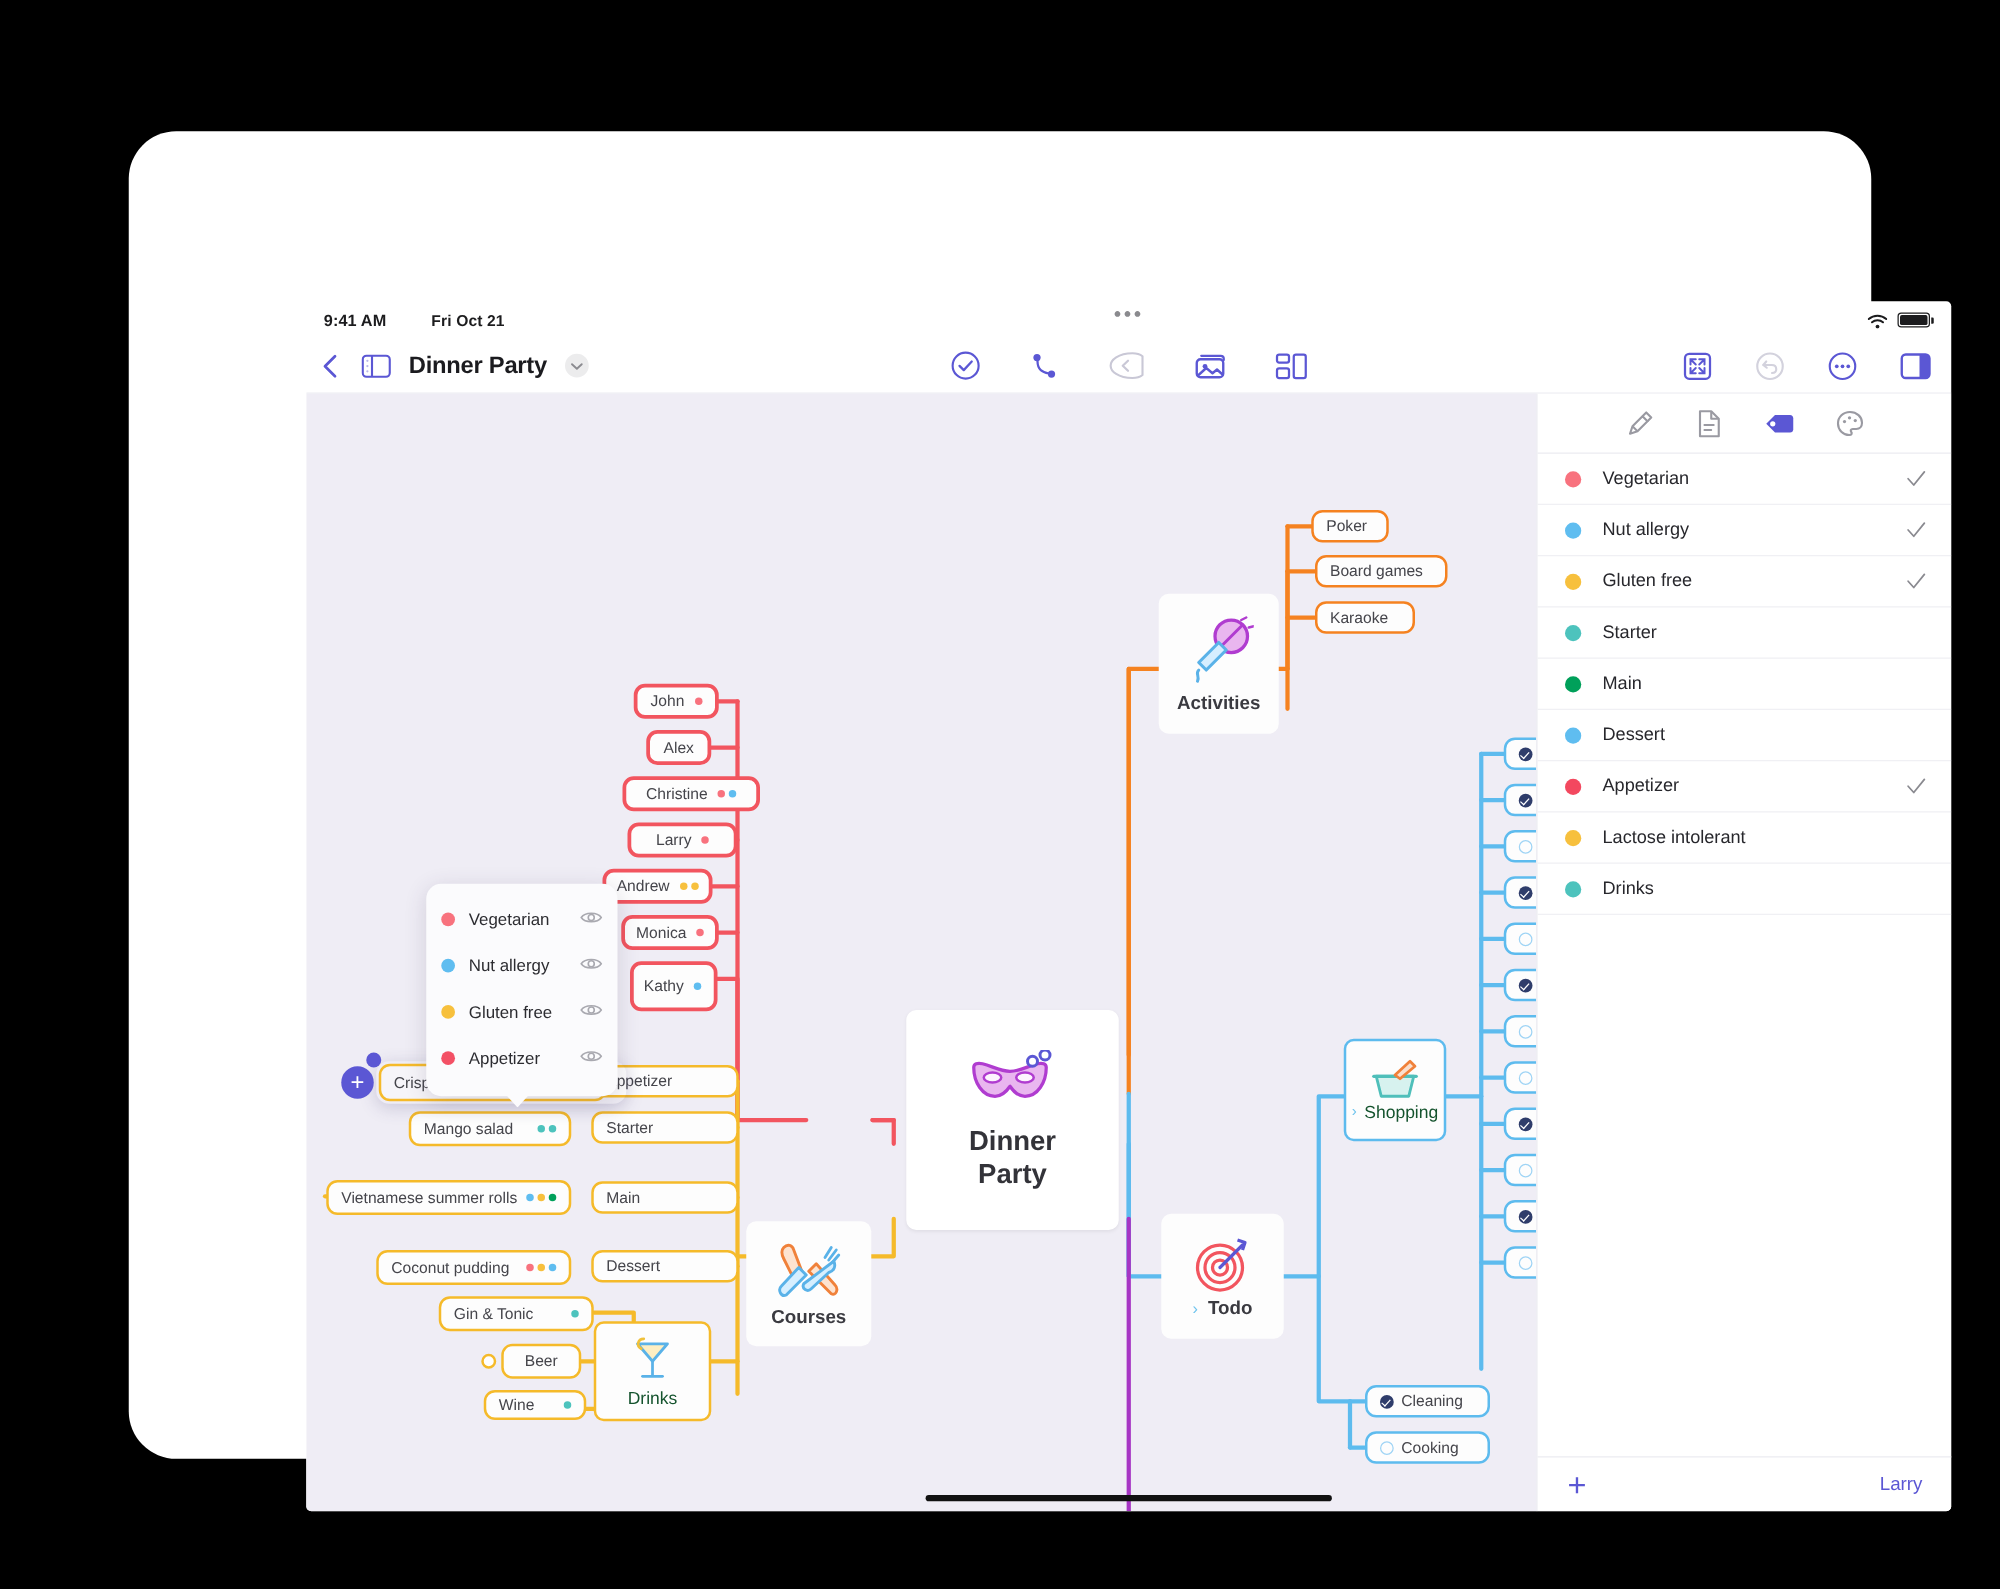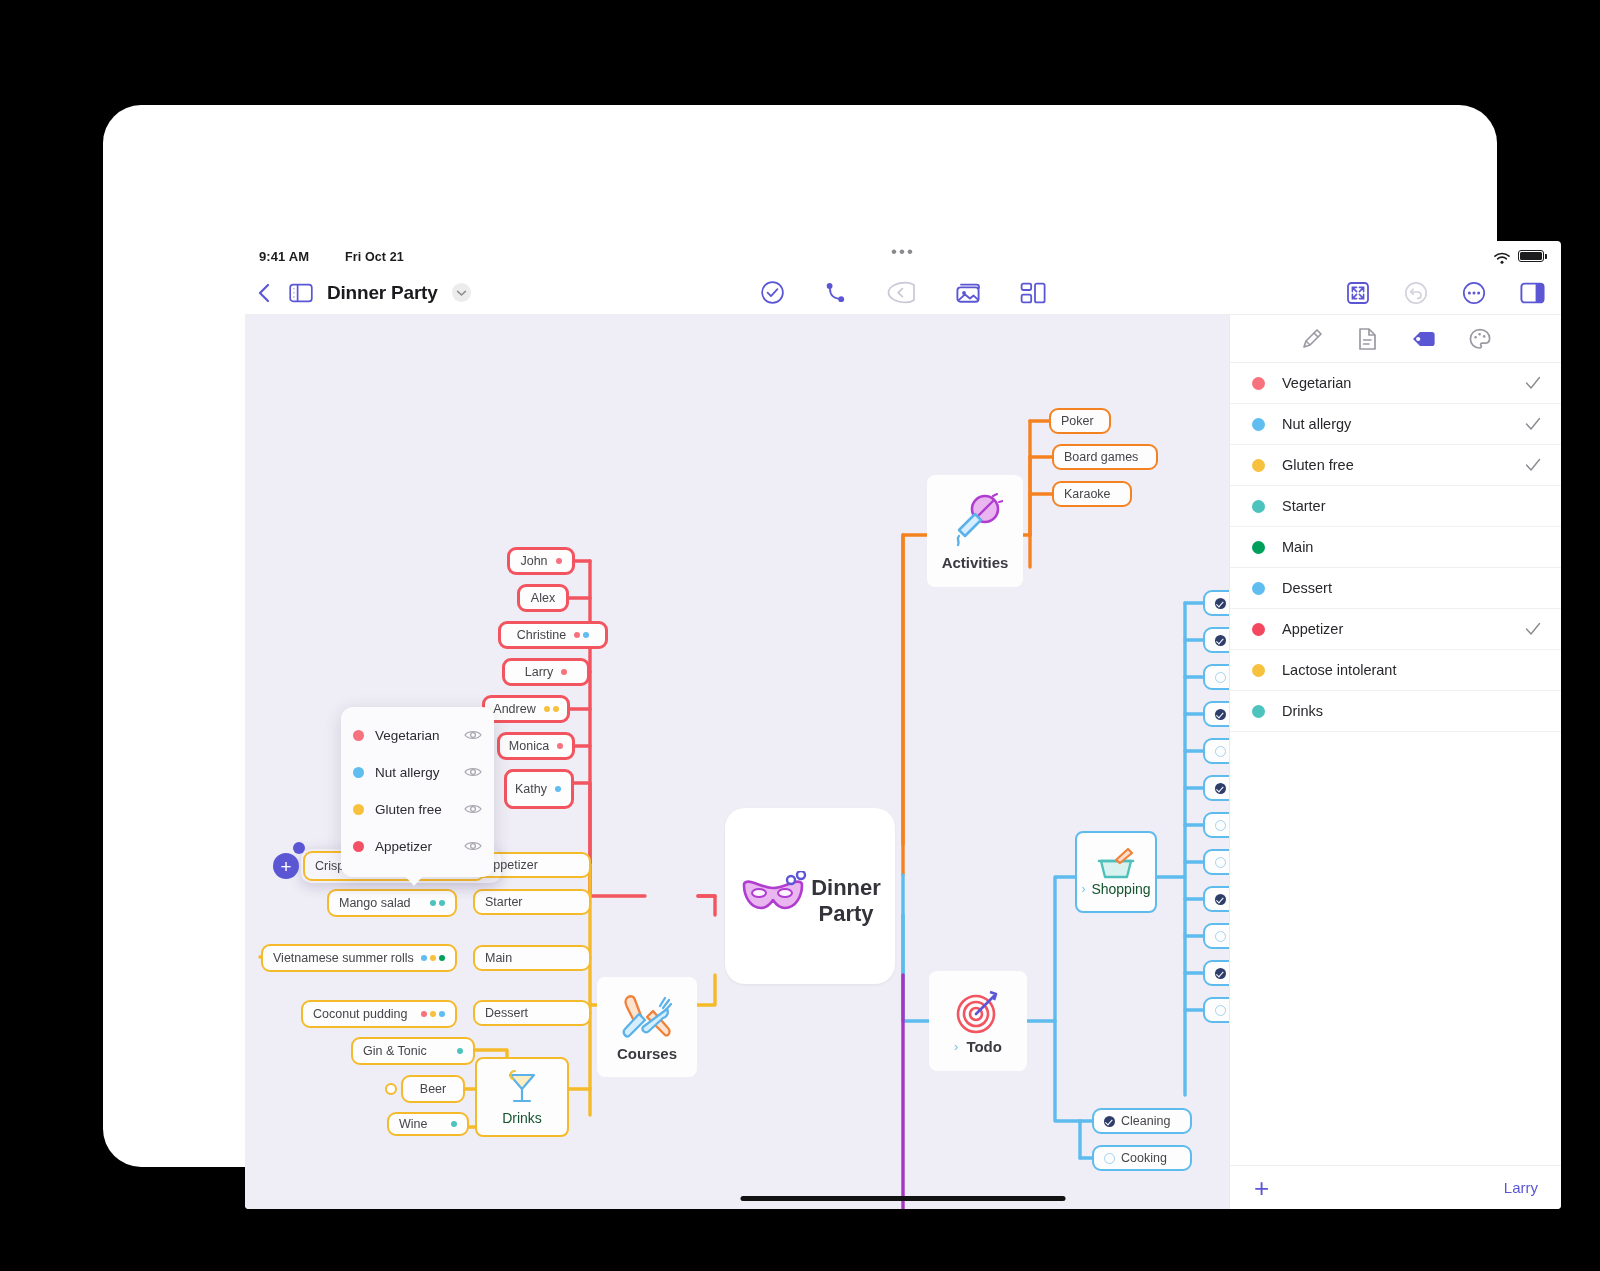--- a/index.html
+++ b/index.html
@@ -79,21 +79,21 @@
   .dot { width: 6px; height: 6px; border-radius: 50%; display: inline-block; }
 
   .chk { width: 11px; height: 11px; border-radius: 50%; margin-right: 6px; flex: none; }
   .chk.on { background: #2f3d6b; position: relative; }
   .chk.on::after { content:''; position:absolute; left:3px; top:2px; width:3px; height:5.5px;
       border: solid #fff; border-width: 0 1.4px 1.4px 0; transform: rotate(42deg); }
   .chk.off { border: 1.4px solid #9fd4f5; background: transparent; }
 
   
   .central { position: absolute; left: 480px; top: 493px; width: 170px; height: 176px;
-             background: #fff; border-radius: 20px; display: flex; flex-direction: row;
+             background: #fff; border-radius: 8px; display: flex; flex-direction: column;
              align-items: center; justify-content: center;
              box-shadow: 0 1px 3px rgba(0,0,0,.06); }
   .central .t { font-size: 22px; font-weight: bold; color: #333339; line-height: 1.18;
                 text-align: center; margin-top: 10px; }
 
   
   .tagpop { position: absolute; left: 96px; top: 392px; width: 153px;
             background: #fbfbfd; border-radius: 12px; padding: 10px 0 12px 0;
             box-shadow: 0 4px 18px rgba(60,50,90,.16); z-index: 30; }
   .tagpop .row { display: flex; align-items: center; height: 37px; padding: 0 12px; }

